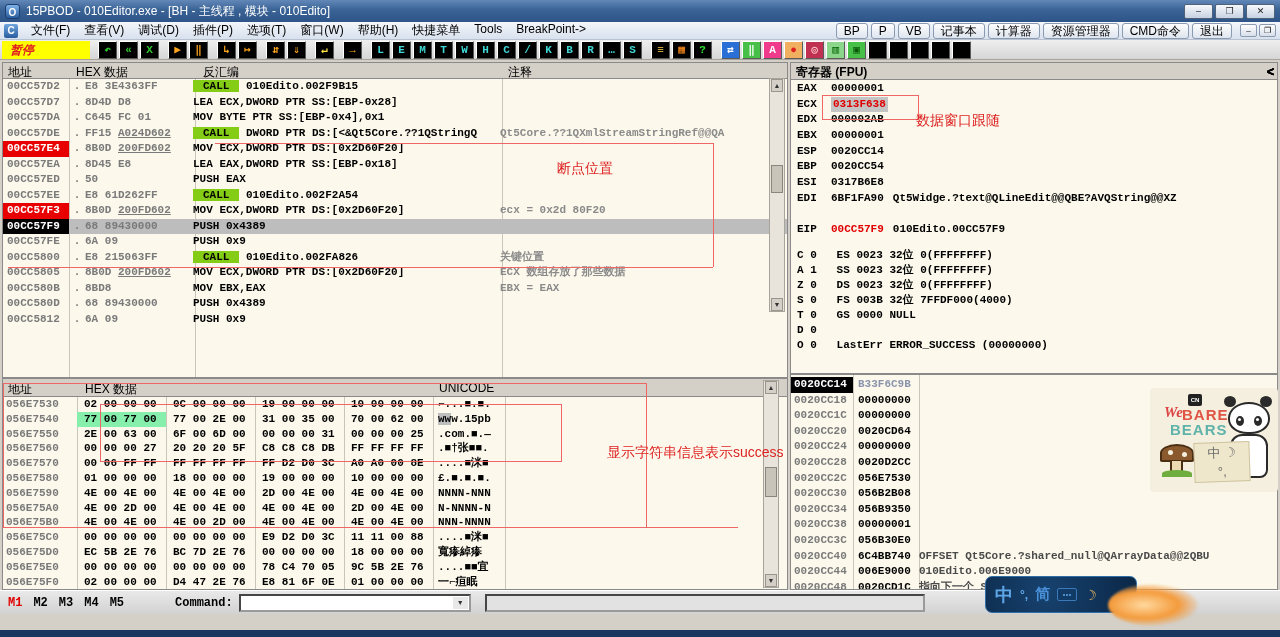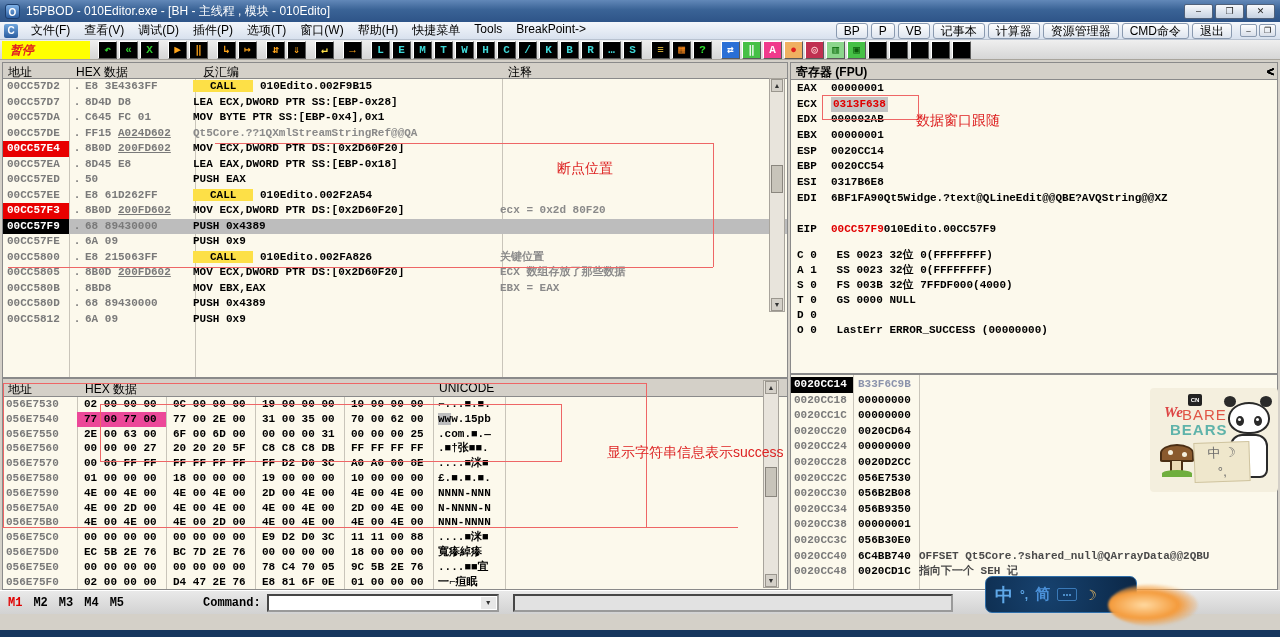--- a/index.html
+++ b/index.html
@@ -56,66 +56,66 @@
 .drow{display:flex;height:15.5px;line-height:15.5px;font-size:11px;font-weight:bold;
   font-family:"Liberation Mono","DejaVu Sans Mono",monospace;white-space:nowrap}
 .drow.sel{background:#BDBDBD}
 .c-addr{width:66px;padding-left:4px;color:#7A7A7A;flex:none}
 .c-addr.red{background:#E80000;color:#FFF}
 .c-addr.selad{background:#000;color:#FFF}
 .c-dot{width:16px;color:#7A7A7A;text-align:center;flex:none}
 .c-hex{width:108px;color:#7A7A7A;overflow:hidden;flex:none}
 .c-hex .u{text-decoration:underline}
 .c-ins{width:307px;color:#000;overflow:hidden;flex:none}
-.c-ins .op{background:#fde047;padding:0 17px}
+.c-ins .op{background:#84cc16;padding:0 10px}
 .c-cmt{flex:1;color:#8A8A8A;overflow:hidden}
 
 .hrow{display:flex;height:14.8px;line-height:14.8px;font-size:11px;font-weight:bold;
   font-family:"Liberation Mono","DejaVu Sans Mono",monospace;white-space:nowrap}
 .h-addr{width:74px;padding-left:3px;color:#7A7A7A;flex:none}
 .h-grp{width:89px;padding-left:7px;color:#000;flex:none}
-.h-grp.hl{background:#ec4899}
+.h-grp.hl{background:#86efac}
 .h-uni{width:70px;padding-left:5px;color:#000;flex:none;overflow:hidden}
 .h-uni .hl{background:#BDBDBD}
 
 .srow{display:flex;height:15.6px;line-height:15.6px;font-size:11px;font-weight:bold;
   font-family:"Liberation Mono","DejaVu Sans Mono",monospace;white-space:nowrap}
 .s-addr{width:62px;padding-left:3px;color:#7A7A7A;flex:none}
 .s-addr.sel{background:#000;color:#FFF}
 .s-val{width:66px;padding-left:5px;color:#000;flex:none}
 .s-val.dim{color:#8C94AC}
 .s-cmt{flex:1;color:#4A4A4A;overflow:hidden}
 
 .rline{height:15.7px;line-height:15.7px;font-size:11px;font-weight:bold;white-space:pre;
   font-family:"Liberation Mono","DejaVu Sans Mono",monospace;display:flex;overflow:hidden}
 .r-n{width:34px;flex:none}
 .r-v{flex:none}
 .r-v.ecx{color:#E00000;background:#C4C4C4;padding:0 2px}
 .r-v.eip{color:#E00000}
-.r-x{flex:none}
+.r-x{margin-left:9px;flex:none}
 .fline{height:15px;line-height:15px;font-size:11px;font-weight:bold;white-space:pre;
   font-family:"Liberation Mono","DejaVu Sans Mono",monospace}
 #regbody{position:absolute;left:6px;right:2px;top:18px;bottom:0;overflow:hidden}
 .rchev{position:absolute;right:10px;top:1px;display:flex;gap:58px;font-weight:bold}
 
 
 .sb{position:absolute;width:16px;background:#E8E4DC;border:1px solid #A8A49C}
 .sbarr{position:absolute;left:1px;right:1px;height:13px;background:#D4D0C8;
   border:1px solid #9A968E;font-size:7px;text-align:center;line-height:12px;color:#333}
 .sbthumb{position:absolute;left:1px;right:1px;background:#C8C4BA;border:1px solid #8A867E}
 
 
 .cmdbar{position:absolute;left:0;top:590px;width:1280px;height:24px;
   background:linear-gradient(#E9E9E9,#D2D2D2);display:flex;align-items:center;
   border-top:1px solid #FFF}
 .mtab{font-family:"Liberation Mono",monospace;font-weight:bold;font-size:12px;
   margin-right:11px;color:#000}
 .mtab.active{color:#E00000}
 .cmdlabel{font-family:"Liberation Mono",monospace;font-weight:bold;font-size:12px;
-  margin-left:68px;margin-right:6px}
+  margin-left:40px;margin-right:6px}
 .combo{width:232px;height:18px;background:#FFF;border:2px inset #9A9A9A;position:relative}
 .combo .arrow{position:absolute;right:1px;top:1px;width:15px;height:12px;
   background:#E8E8E8;font-size:7px;text-align:center;line-height:12px;color:#333}
 .cmdbox2{width:440px;height:18px;margin-left:14px;background:#E2E2E2;border:2px inset #9A9A9A}
 .statusbar{position:absolute;left:0;top:614px;width:1280px;height:16px;background:#D4D0C8}
 .statusin{position:absolute;left:2px;top:1px;width:844px;height:13px;
   border:1px solid;border-color:#8A8A8A #FFF #FFF #8A8A8A;padding-left:5px;
   font-size:10px;line-height:12px;color:#1B3C7A;
   font-family:"Liberation Mono",monospace;white-space:pre}
 .taskbar{position:absolute;left:0;top:630px;width:1280px;height:7px;background:#17375E}
@@ -127,21 +127,21 @@
 .annbox{border:1px solid #E66}
 .anntext{color:#D22;font-size:14px;white-space:nowrap;font-family:"Liberation Sans",sans-serif}
 
 
 .sticker{position:absolute;left:1150px;top:388px;width:128px;height:104px;
   background:#F4EFDE;z-index:30;border-radius:4px;overflow:hidden}
 .cnlogo{position:absolute;left:38px;top:6px;width:14px;height:12px;background:#222;
   color:#fff;font-size:6px;font-weight:bold;text-align:center;line-height:12px;border-radius:2px}
 .we{position:absolute;left:14px;top:16px;color:#D44;font-size:15px;font-weight:bold;
   font-style:italic;font-family:"Liberation Serif",serif}
-.bare{position:absolute;left:32px;top:18px;color:#E05545;font-size:15px;font-weight:normal;letter-spacing:1px}
+.bare{position:absolute;left:32px;top:18px;color:#E05545;font-size:15px;font-weight:bold;letter-spacing:1px}
 .bears{position:absolute;left:20px;top:33px;color:#5FB3AA;font-size:15px;font-weight:bold;letter-spacing:1px}
 .panda{position:absolute;right:4px;top:8px;width:52px;height:92px}
 .p-head{position:absolute;left:6px;top:6px;width:42px;height:32px;background:#FFF;
   border:2px solid #2A2A2A;border-radius:50% 50% 46% 46%}
 .p-ear{position:absolute;width:12px;height:11px;background:#2A2A2A;border-radius:50%;top:0}
 .p-eye{position:absolute;width:8px;height:10px;background:#2A2A2A;border-radius:50%;top:12px}
 .p-eye::after{content:"";position:absolute;left:2px;top:2px;width:3px;height:3px;
   background:#FFF;border-radius:50%}
 .p-body{position:absolute;left:8px;top:38px;width:38px;height:44px;background:#FFF;
   border:2px solid #2A2A2A;border-radius:12px 12px 8px 8px}
@@ -386,20 +386,21 @@
           <div class="c-addr">00CC57DA</div>
           <div class="c-dot">.</div>
           <div class="c-hex">C645 FC 01</div>
           <div class="c-ins">MOV BYTE PTR SS:[EBP-0x4],0x1</div>
           <div class="c-cmt"></div>
         </div>
         <div class="drow">
           <div class="c-addr">00CC57DE</div>
           <div class="c-dot">.</div>
           <div class="c-hex">FF15 <span class="u">A024D602</span></div>
+          <div class="c-ins"><span class="op">CALL</span> DWORD PTR DS:[&lt;&amp;Qt5Core.??1QStringQ</div>
           <div class="c-cmt">Qt5Core.??1QXmlStreamStringRef@@QA</div>
         </div>
         <div class="drow">
           <div class="c-addr red">00CC57E4</div>
           <div class="c-dot">.</div>
           <div class="c-hex">8B0D <span class="u">200FD602</span></div>
           <div class="c-ins">MOV ECX,DWORD PTR DS:[0x2D60F20]</div>
           <div class="c-cmt"></div>
         </div>
         <div class="drow">
@@ -633,20 +634,21 @@
         <div class="rline"><span class="r-n">EBX</span><span class="r-v">00000001</span></div>
         <div class="rline"><span class="r-n">ESP</span><span class="r-v">0020CC14</span></div>
         <div class="rline"><span class="r-n">EBP</span><span class="r-v">0020CC54</span></div>
         <div class="rline"><span class="r-n">ESI</span><span class="r-v">0317B6E8</span></div>
         <div class="rline"><span class="r-n">EDI</span><span class="r-v">6BF1FA90</span><span class="r-x">Qt5Widge.?text@QLineEdit@@QBE?AVQString@@XZ</span></div>
         <div class="rline"></div>
         <div class="rline"><span class="r-n">EIP</span><span class="r-v eip">00CC57F9</span><span class="r-x">010Edito.00CC57F9</span></div>
         <div style="margin-top: 10px;">
           <div class="fline">C 0   ES 0023 32位 0(FFFFFFFF)</div>
           <div class="fline">A 1   SS 0023 32位 0(FFFFFFFF)</div>
+          <div class="fline">Z 0   DS 0023 32位 0(FFFFFFFF)</div>
           <div class="fline">S 0   FS 003B 32位 7FFDF000(4000)</div>
           <div class="fline">T 0   GS 0000 NULL</div>
           <div class="fline">D 0</div>
           <div class="fline">O 0   LastErr ERROR_SUCCESS (00000000)</div>
         </div>
       </div>
   </div>
 
   <div class="panel" style="left:790px;top:374px;width:488px;height:216px">
     <div class="vsep" style="left:62px"></div>
@@ -704,20 +706,25 @@
         </div>
         <div class="srow">
           <div class="s-addr">0020CC3C</div>
           <div class="s-val">056B30E0</div>
           <div class="s-cmt"></div>
         </div>
         <div class="srow">
           <div class="s-addr">0020CC40</div>
           <div class="s-val">6C4BB740</div>
           <div class="s-cmt">OFFSET Qt5Core.?shared_null@QArrayData@@2QBU</div>
+        </div>
+        <div class="srow">
+          <div class="s-addr">0020CC44</div>
+          <div class="s-val">006E9000</div>
+          <div class="s-cmt">010Edito.006E9000</div>
         </div>
         <div class="srow">
           <div class="s-addr">0020CC48</div>
           <div class="s-val">0020CD1C</div>
           <div class="s-cmt">指向下一个 SEH 记</div>
         </div>
       </div>
   </div>
 
   <div class="cmdbar">

